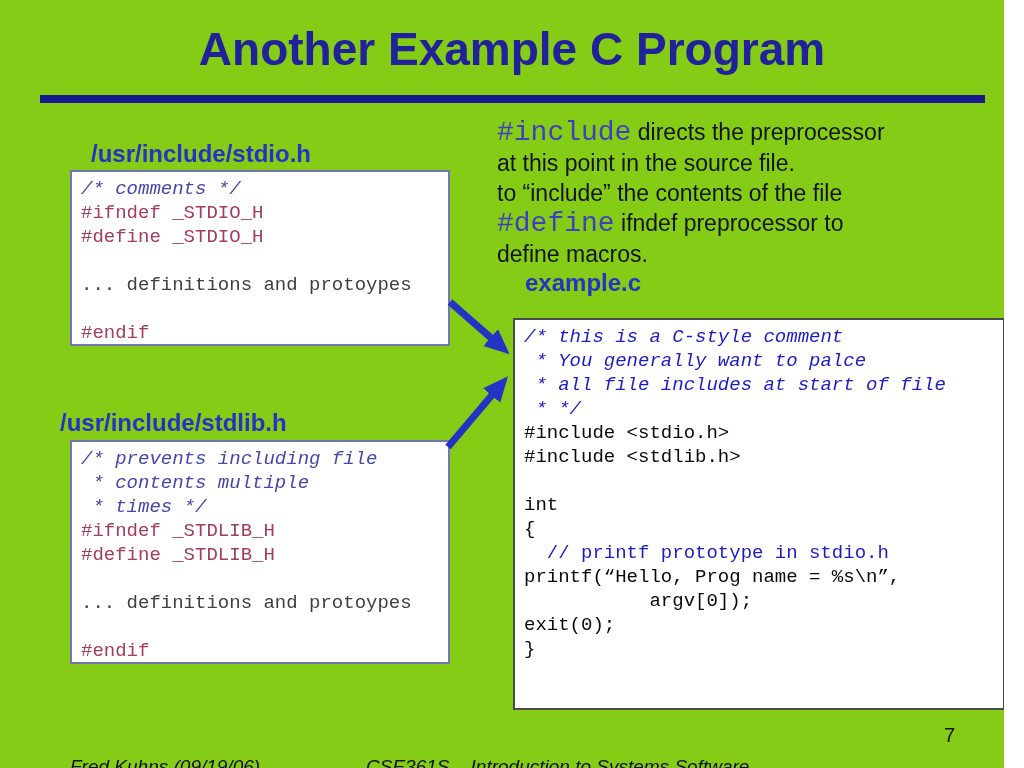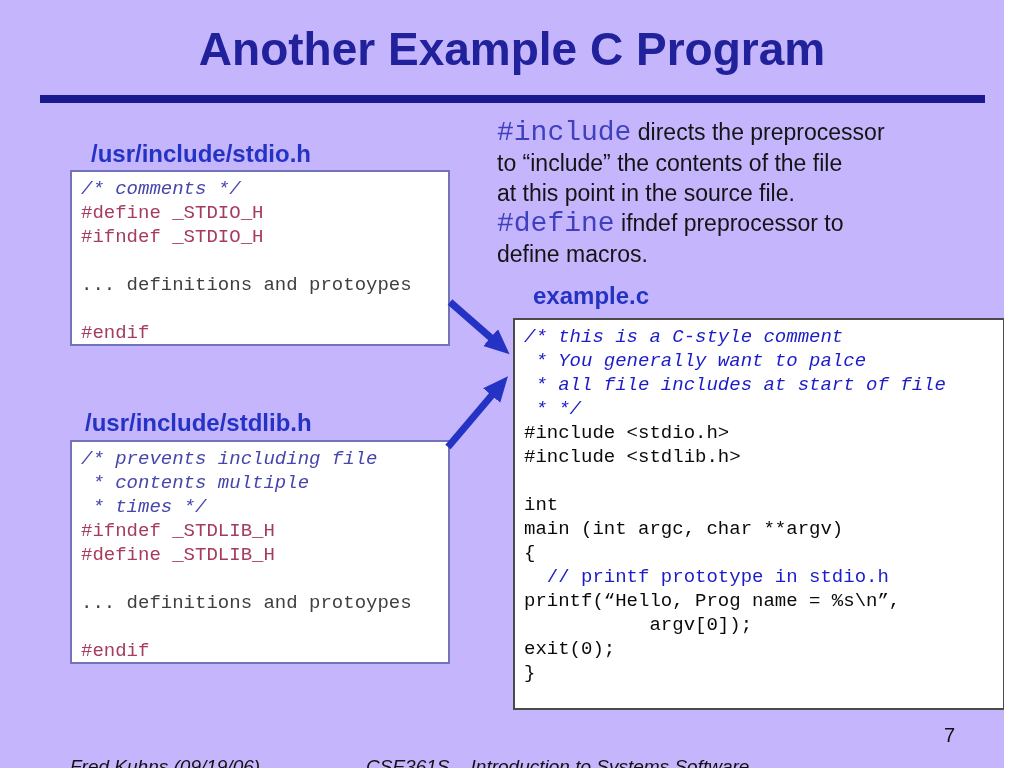--- a/index.html
+++ b/index.html
@@ -1,21 +1,21 @@
 <!DOCTYPE html>
 <html><head>
 <meta charset="utf-8">
 <style>
   * { margin: 0; padding: 0; box-sizing: border-box; }
   html, body { background: #ffffff; }
   #slide {
     position: relative;
     width: 1004px;
     height: 768px;
-    background: #c4b5fd;
+    background: #84cc16;
     overflow: hidden;
     font-family: "Liberation Sans", sans-serif;
   }
   
   .title {
     position: absolute;
     left: 0; top: 22px;
     width: 1024px;
     text-align: center;
     font-size: 46px;
@@ -96,61 +96,60 @@
 </head>
 <body>
 
 <div id="slide">
 
   <div class="title">Another Example C Program</div>
   <div class="title-rule"></div>
 
   <div class="para">
     <div><span class="kw">#include</span><span> directs the preprocessor</span></div>
+    <div>at this point in the source file.</div>
     <div>to “include” the contents of the file</div>
-    <div>at this point in the source file.</div>
     <div><span class="kw">#define</span><span>  ifndef preprocessor to</span></div>
     <div>define macros.</div>
   </div>
 
   <div class="file-label" style="left:75px; top:140px;margin-left:16px;">/usr/include/stdio.h</div>
   <div class="code-box hdr-box" style="left:70px; top:170px; width:380px; height:176px;">
     <div class="code-line c-cmt">/* comments */</div>
+    <div class="code-line c-dir">#ifndef _STDIO_H</div>
     <div class="code-line c-dir">#define _STDIO_H</div>
-    <div class="code-line c-dir">#ifndef _STDIO_H</div>
     <div class="code-line"></div>
     <div class="code-line c-gray">... definitions and protoypes</div>
     <div class="code-line"></div>
     <div class="code-line c-dir">#endif</div>
   </div>
 
-  <div class="file-label" style="left:85px; top:409px;">/usr/include/stdlib.h</div>
+  <div class="file-label" style="left:60px; top:409px;">/usr/include/stdlib.h</div>
   <div class="code-box hdr-box" style="left:70px; top:440px; width:380px; height:224px;">
     <div class="code-line c-cmt">/* prevents including file</div>
     <div class="code-line c-cmt"> * contents multiple</div>
     <div class="code-line c-cmt"> * times */</div>
     <div class="code-line c-dir">#ifndef _STDLIB_H</div>
     <div class="code-line c-dir">#define _STDLIB_H</div>
     <div class="code-line"></div>
     <div class="code-line c-gray">... definitions and protoypes</div>
     <div class="code-line"></div>
     <div class="code-line c-dir">#endif</div>
   </div>
 
-  <div class="file-label" style="left:525px; top:282px;margin-left:8px;">example.c</div>
+  <div class="file-label" style="left:525px; top:269px;">example.c</div>
   <div class="code-box src-box" style="left:513px; top:318px; width:492px; height:392px;">
     <div class="code-line c-bcmt-i">/* this is a C-style comment</div>
     <div class="code-line c-bcmt-i"> * You generally want to palce</div>
     <div class="code-line c-bcmt-i"> * all file includes at start of file</div>
     <div class="code-line c-bcmt-i"> * */</div>
     <div class="code-line">#include &lt;stdio.h&gt;</div>
     <div class="code-line">#include &lt;stdlib.h&gt;</div>
     <div class="code-line"></div>
     <div class="code-line">int</div>
-    <div class="code-line">main (int argc, char **argv)</div>
     <div class="code-line">{</div>
     <div class="code-line c-bcmt">  // printf prototype in stdio.h</div>
     <div class="code-line">printf(“Hello, Prog name = %s\n”,</div>
     <div class="code-line">           argv[0]);</div>
     <div class="code-line">exit(0);</div>
     <div class="code-line">}</div>
   </div>
 
   <svg id="arrows" viewBox="0 0 1024 768" xmlns="http://www.w3.org/2000/svg">
     <defs>

